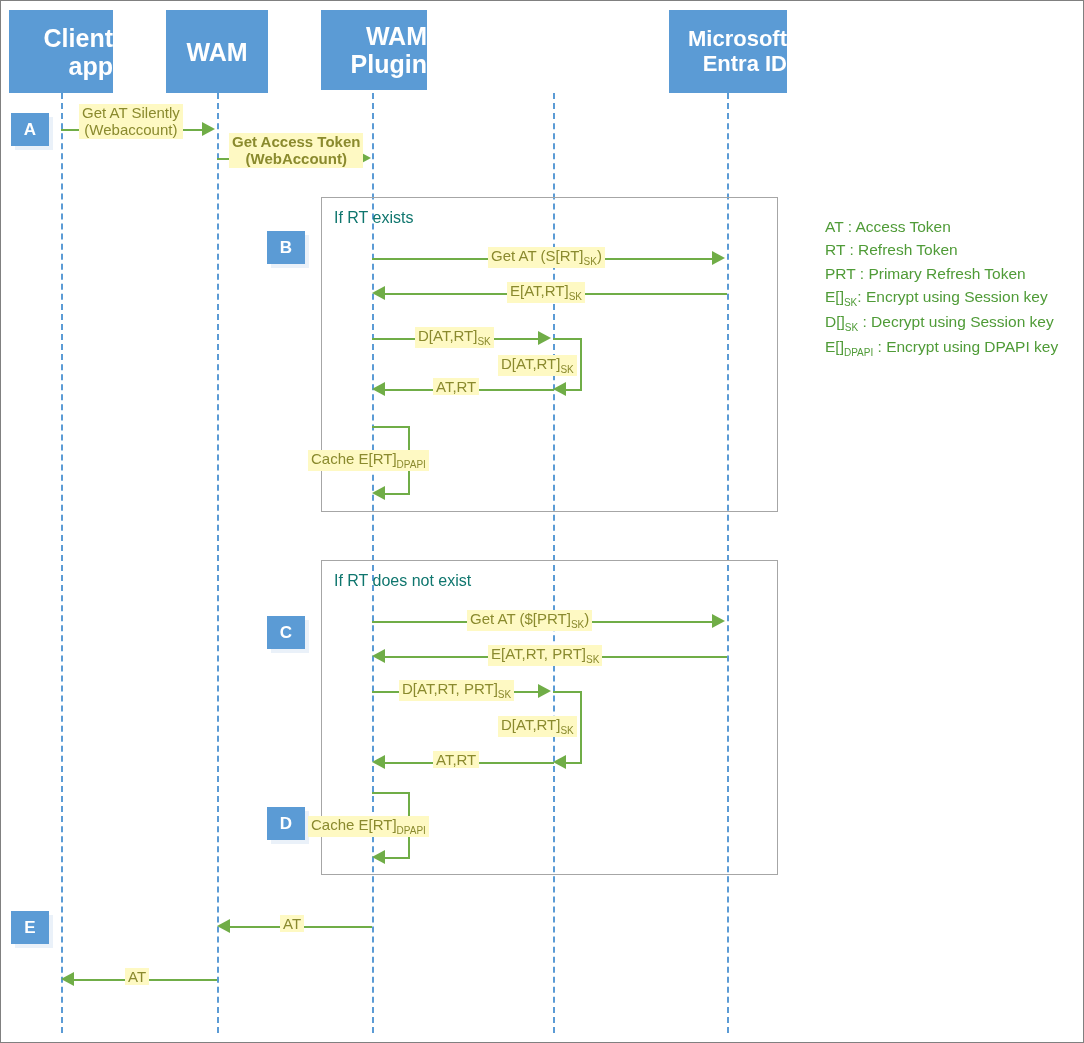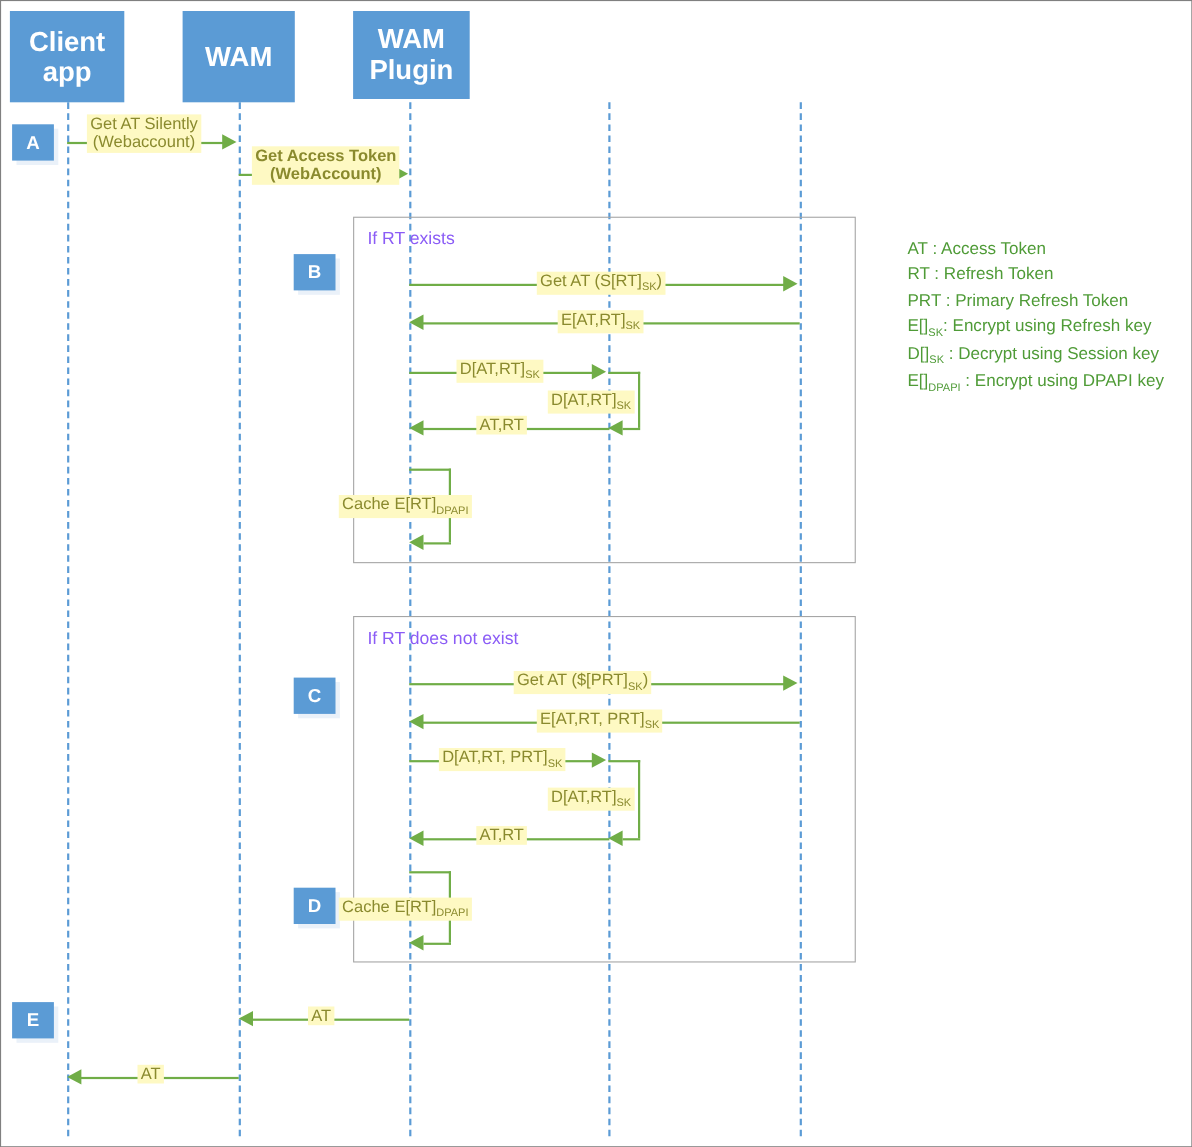--- a/index.html
+++ b/index.html
@@ -14,21 +14,21 @@
   }
   
   .actor-box{
     position:absolute;
     background:#5B9BD5;
     color:#ffffff;
     font-weight:bold;
     display:flex;
     align-items:center;
     justify-content:center;
-    text-align:center;
+    text-align:right;
     line-height:1.12;
     box-sizing:border-box;
   }
   
   .lifeline{
     position:absolute;
     width:0;
     border-left:2px dashed #5B9BD5;
     top:92px;
     height:940px;
@@ -47,21 +47,21 @@
   }
   
   .fragment{
     position:absolute;
     border:1px solid #A6A6A6;
     background:transparent;
     box-sizing:border-box;
   }
   .fragment-label{
     position:absolute;
-    color:#8b5cf6;
+    color:#0f766e;
     font-size:16px;
     white-space:nowrap;
   }
   
   .msg-line{
     position:absolute;
     height:0;
     border-top:2px solid #70AD47;
   }
   .arrow-head{
@@ -116,20 +116,23 @@
 
   <div class="actor-box" style="left:8px;top:9px;width:104px;height:83px;font-size:25px;">
     <span>Client app</span>
   </div>
   <div class="actor-box" style="left:165px;top:9px;width:102px;height:83px;font-size:25px;">
     <span>WAM</span>
   </div>
   <div class="actor-box" style="left:320px;top:9px;width:106px;height:80px;font-size:25px;">
     <span>WAM Plugin</span>
   </div>
+  <div class="actor-box" style="left:668px;top:9px;width:118px;height:83px;font-size:22px;">
+    <span>Microsoft Entra ID</span>
+  </div>
 
   <div class="marker" style="left:10px;top:112px;">
     <span>A</span>
   </div>
   <div class="marker" style="left:266px;top:230px;">
     <span>B</span>
   </div>
   <div class="marker" style="left:266px;top:615px;">
     <span>C</span>
   </div>
@@ -256,21 +259,21 @@
     <div>
       <span>AT</span><span> : </span><span>Access Token</span>
     </div>
     <div>
       <span>RT</span><span> : </span><span>Refresh Token</span>
     </div>
     <div>
       <span>PRT</span><span> : </span><span>Primary Refresh Token</span>
     </div>
     <div>
-      <span>E[]</span><sub>SK</sub><span>: </span><span>Encrypt using Refresh key</span>
+      <span>E[]</span><sub>SK</sub><span>: </span><span>Encrypt using Session key</span>
     </div>
     <div>
       <span>D[]</span><sub>SK</sub><span> : </span><span>Decrypt using Session key</span>
     </div>
     <div>
       <span>E[]</span><sub>DPAPI</sub><span> : </span><span>Encrypt using DPAPI key</span>
     </div>
   </div>
 
 </div>

